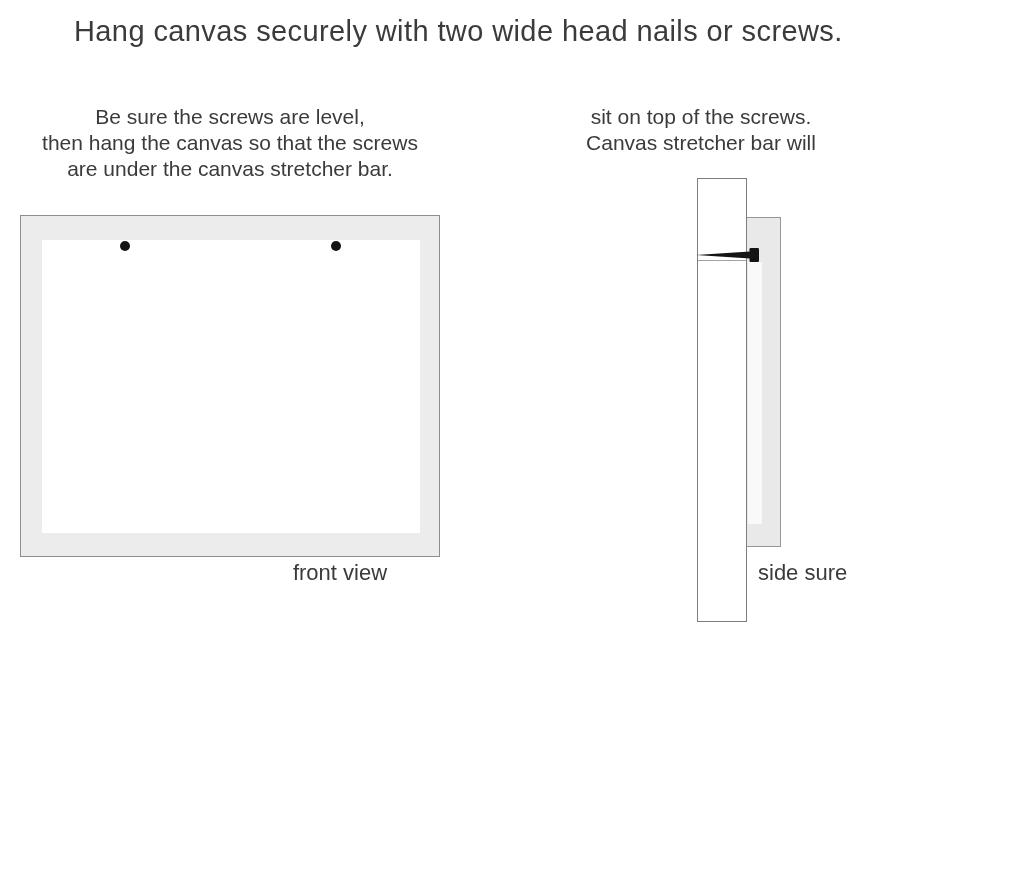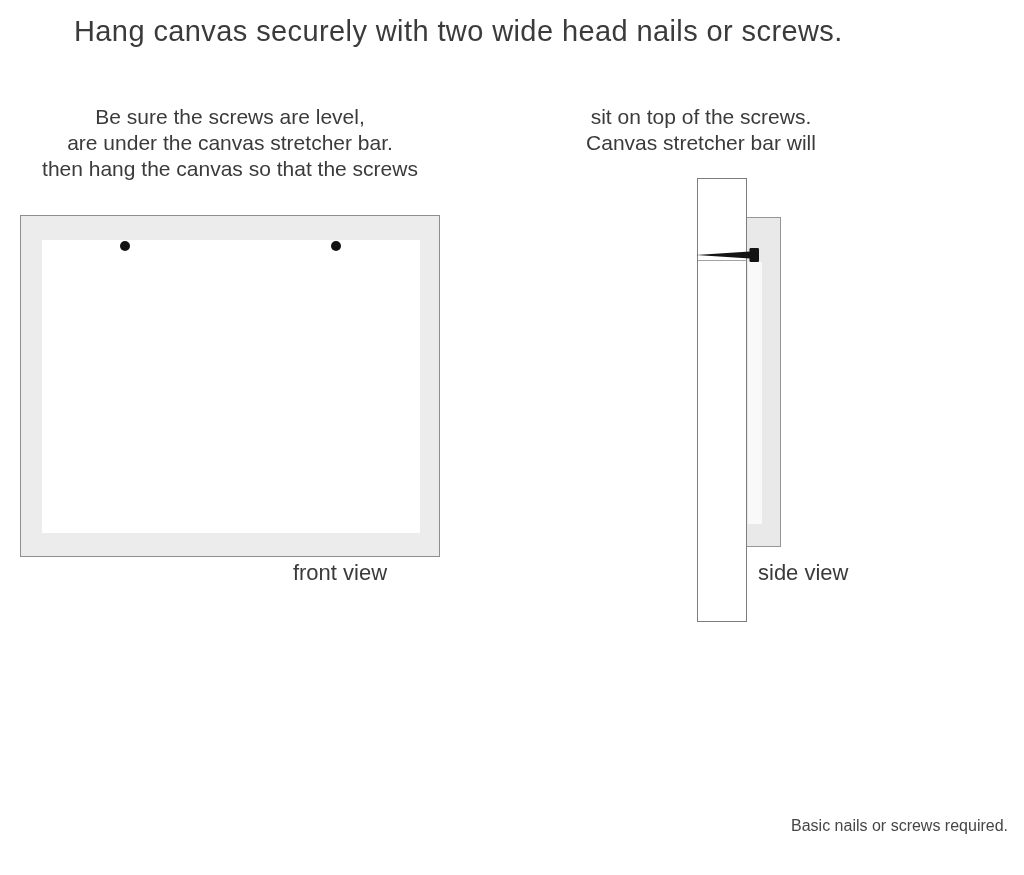--- a/index.html
+++ b/index.html
@@ -92,22 +92,22 @@
 </style>
 </head>
 <body>
 
 <div class="page">
 
   <h1 class="title">Hang canvas securely with two wide head nails or screws.</h1>
 
   <div class="para para-left">
     <div>Be sure the screws are level,</div>
+    <div>then hang the canvas so that the screws</div>
     <div>are under the canvas stretcher bar.</div>
-    <div>then hang the canvas so that the screws</div>
   </div>
 
   <div class="para para-right">
     <div>sit on top of the screws.</div>
     <div>Canvas stretcher bar will</div>
   </div>
 
   <div class="canvas-outer">
     <div class="canvas-inner"></div>
     <div class="dot dot-left"></div>
@@ -117,19 +117,18 @@
 
   <div class="canvas-side">
     <div class="canvas-side-highlight"></div>
   </div>
   <div class="wall-bar"></div>
   <div class="bar-line"></div>
   <svg class="nail" viewBox="0 0 76 24" xmlns="http://www.w3.org/2000/svg">
     <polygon points="6,12 60,8.4 60,15.6" fill="#141414"></polygon>
     <rect x="59.5" y="5" width="9.5" height="14" rx="1.2" fill="#141414"></rect>
   </svg>
-  <div class="view-label side-label">side view</div>
+  <div class="view-label side-label">side sure</div>
 
   <div class="footer">
-    <div>Basic nails or screws required.</div>
   </div>
 
 </div>
 
 </body></html>

